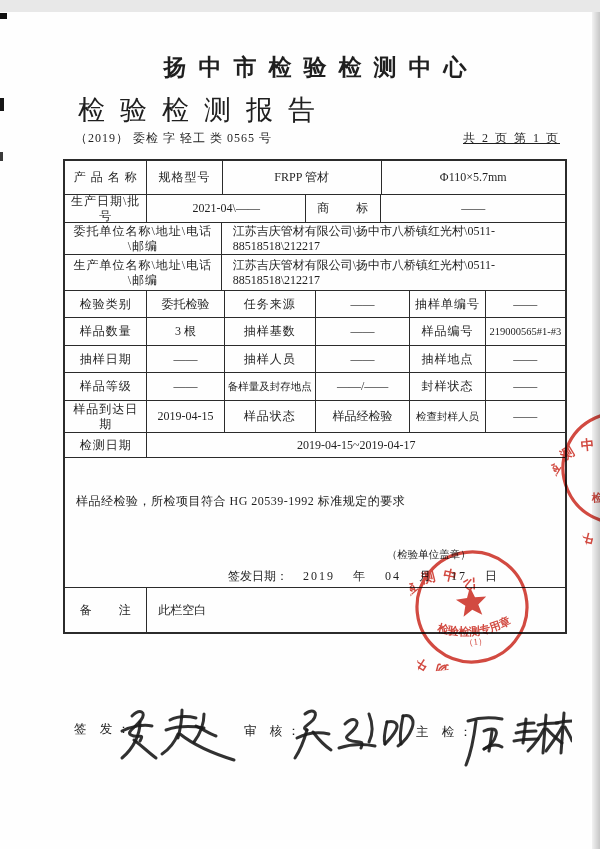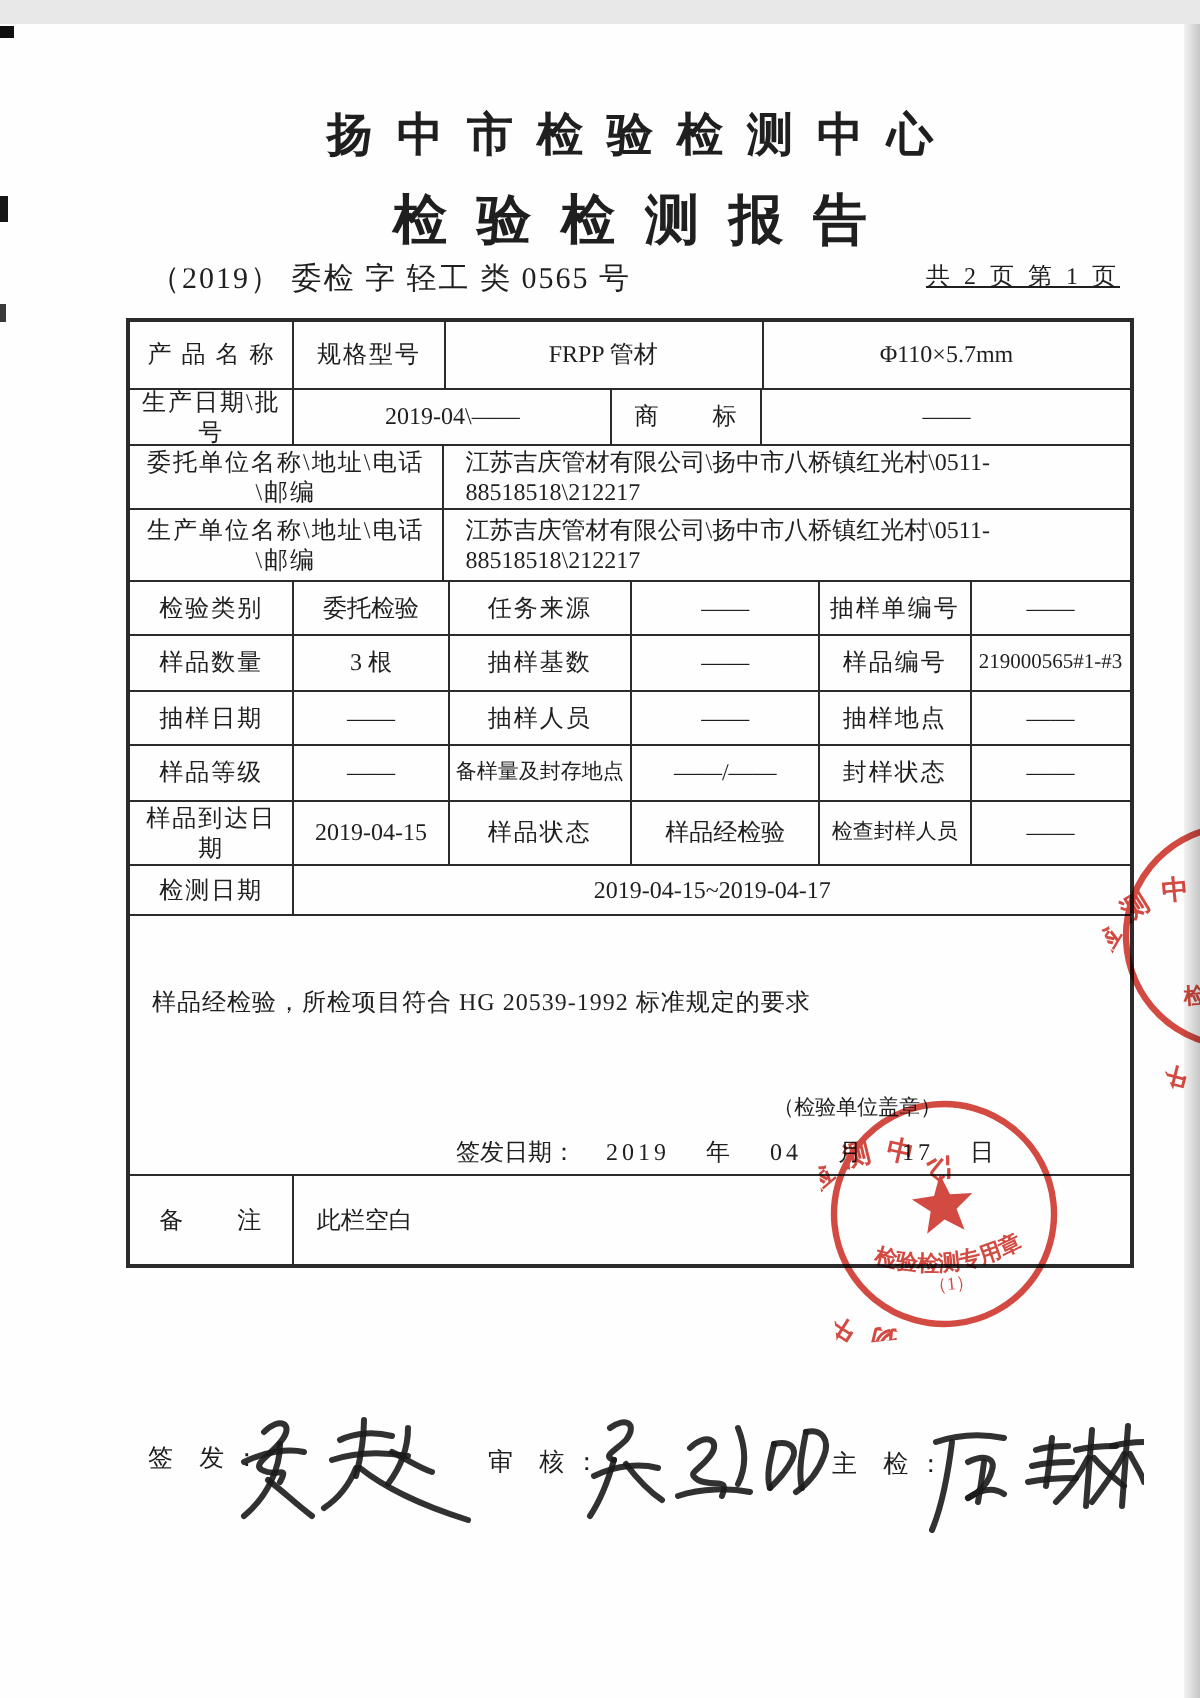--- a/index.html
+++ b/index.html
@@ -11,23 +11,23 @@
   }
   
   .art1 { position:absolute; left:0; top:1px;  width:7px; height:6px;  background:#101010; }
   .art2 { position:absolute; left:0; top:86px; width:4px; height:13px; background:#161616; }
   .art3 { position:absolute; left:0; top:140px;width:3px; height:9px;  background:#3a3a3a; }
   .scan-edge { position:absolute; right:0; top:0; width:8px; height:100%;
     background:linear-gradient(to right,#f2f2f2,#c6c6c6); }
 
   .org-title { position:absolute; left:63px; width:504px; top:40px; text-align:center;
     font-size:23px; font-weight:bold; letter-spacing:12px; text-indent:12px; white-space:nowrap; }
-  .report-title { position:absolute; left:63px; width:504px; top:80px; text-align:center;
-    font-size:27px; font-weight:bold; letter-spacing:15px; text-indent:15px; white-space:nowrap; }
-  .report-no { position:absolute; left:75px; top:118px; font-size:15px; letter-spacing:1px; }
+  .report-title { position:absolute; left:63px; width:504px; top:80px; 
+    font-size:27px; font-weight:normal; letter-spacing:15px; text-indent:15px; white-space:nowrap; }
+  .report-no { position:absolute; left:75px; top:118px; font-size:12px; letter-spacing:1px; }
   .page-info { position:absolute; right:40px; top:118px; font-size:12px; letter-spacing:2px;text-decoration:underline; }
 
   .report-table { position:absolute; left:63px; top:147px; width:504px;
     border:2px solid #2b2b2b; box-sizing:border-box; background:transparent; }
   .tr { display:flex; border-top:1px solid #2b2b2b; box-sizing:border-box; }
   .tr:first-child { border-top:none;justify-content:flex-end; }
   .tr.hline { border-top-width:1.5px; }
   .td { border-left:1px solid #2b2b2b; box-sizing:border-box;
     display:flex; align-items:center; justify-content:center;
     font-size:12px; text-align:center; padding:2px 3px; line-height:1.25; }
@@ -68,21 +68,21 @@
 
     <div class="tr" style="height:33px">
       <div class="td lbl" style="width:16.27%">产 品 名 称</div>
       <div class="td lbl" style="width:15.08%">规格型号</div>
       <div class="td" style="width:31.75%">FRPP 管材</div>
       <div class="td" style="width:36.9%">Φ110×5.7mm</div>
     </div>
 
     <div class="tr" style="height:28px">
       <div class="td lbl" style="width:16.27%">生产日期\批号</div>
-      <div class="td" style="width:31.75%">2019-04\——</div>
+      <div class="td" style="width:31.75%">2021-04\——</div>
       <div class="td lbl" style="width:15.08%">商　　标</div>
       <div class="td" style="width:36.9%">——</div>
     </div>
 
     <div class="tr hline" style="height:32px">
       <div class="td lbl" style="width:31.15%">委托单位名称\地址\电话\邮编</div>
       <div class="td left" style="width:68.85%">江苏吉庆管材有限公司\扬中市八桥镇红光村\0511-88518518\212217</div>
     </div>
 
     <div class="tr" style="height:36px">

